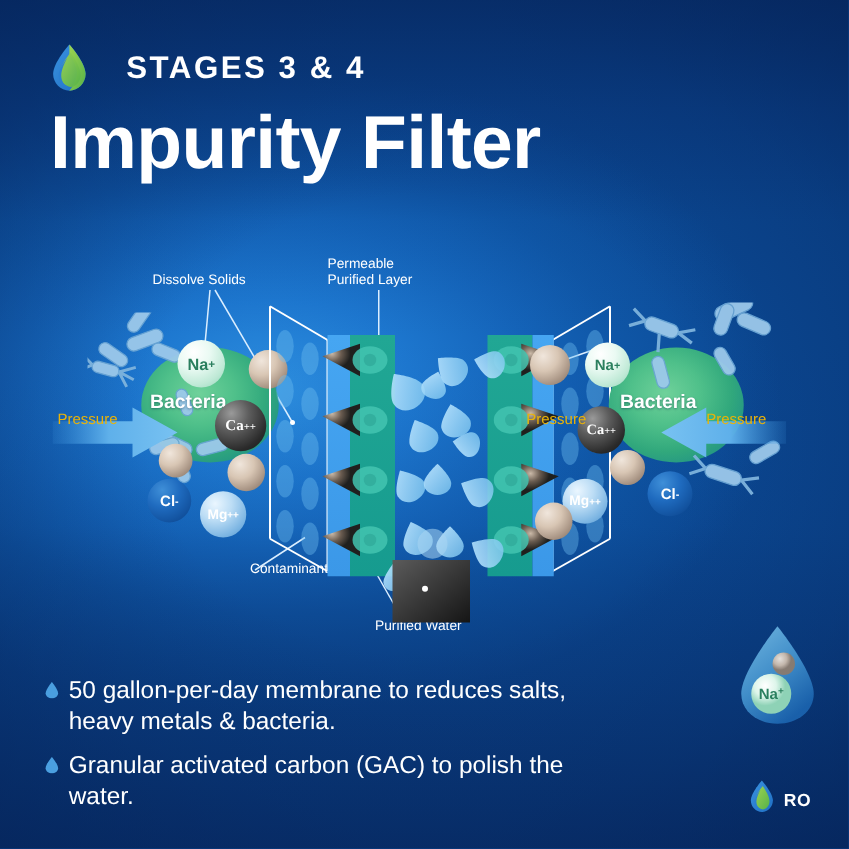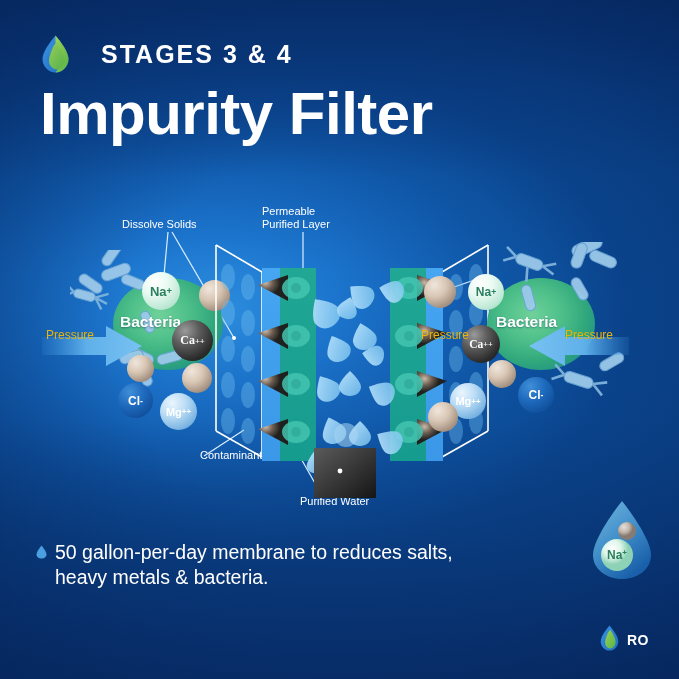--- a/index.html
+++ b/index.html
@@ -480,20 +480,28 @@
 
   <div class="bullets">
     <div class="bullet-row">
       <span class="bullet-drop">
         <svg viewBox="0 0 22 28" width="11" height="14">
           <path d="M11 1 C11 1 21 13 21 19 C21 24 16 27 11 27 C6 27 1 24 1 19 C1 13 11 1 11 1 Z" fill="#4a9fe0"></path>
         </svg>
       </span>
       <span class="bullet-text">50 gallon-per-day membrane to reduces salts, heavy metals &amp; bacteria.</span>
     </div>
+    <div class="bullet-row">
+      <span class="bullet-drop">
+        <svg viewBox="0 0 22 28" width="11" height="14">
+          <path d="M11 1 C11 1 21 13 21 19 C21 24 16 27 11 27 C6 27 1 24 1 19 C1 13 11 1 11 1 Z" fill="#4a9fe0"></path>
+        </svg>
+      </span>
+      <span class="bullet-text">Granular activated carbon (GAC) to polish the water.</span>
+    </div>
   </div>
 
   <div class="footer-logo">
     <span>
       <svg viewBox="0 0 62 76" width="21" height="26">
         <defs>
           <linearGradient id="flB" x1="0" y1="0" x2="1" y2="1">
             <stop offset="0" stop-color="#3a92e0"></stop>
               <stop offset="1" stop-color="#1f6fc4"></stop>
           </linearGradient>

